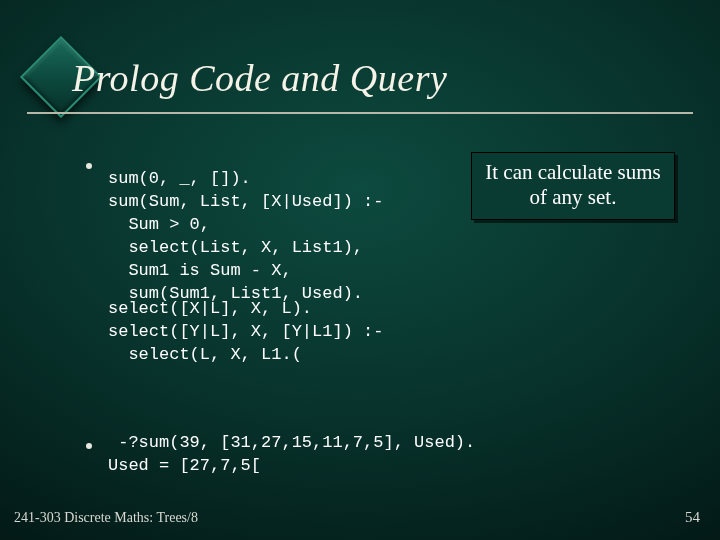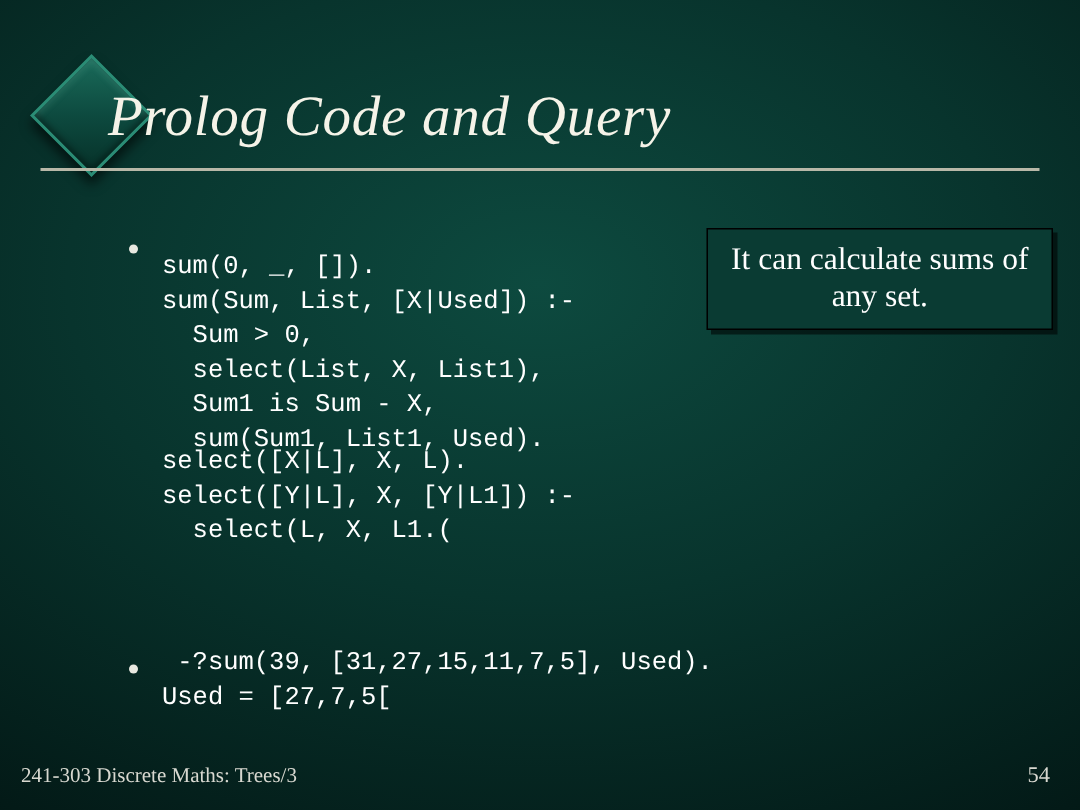--- a/index.html
+++ b/index.html
@@ -56,21 +56,21 @@
     white-space: pre;
     position: absolute;
   }
   .code.block1 { left: 108px; top: 153px; margin-top: 15px; }
   .code.block2 { left: 108px; top: 298px; }
   .code.block3 { left: 108px; top: 432px; }
   .callout {
     position: absolute;
     left: 471px;
     top: 152px;
-    width: 231px;
+    width: 204px;
     padding: 7px 10px 9px 10px;
     background: #0a3b33;
     border: 1px solid #000000;
     box-shadow: 3px 3px 0 rgba(0,0,0,0.55);
     font-family: "Times New Roman", Times, serif;
     font-size: 21px;
     line-height: 1.2;
     color: #ffffff;
     text-align: center;
   }
@@ -111,14 +111,14 @@
 </div>
 
 <div class="code block2">select([X|L], X, L).
 select([Y|L], X, [Y|L1]) :-
   select(L, X, L1.(</div>
 
 <div class="bullet b2"></div>
 <div class="code block3"> -?sum(39, [31,27,15,11,7,5], Used).
 Used = [27,7,5[</div>
 
-<div class="footer-left">241-303 Discrete Maths: Trees/3</div>
+<div class="footer-left">241-303 Discrete Maths: Trees/8</div>
 <div class="footer-right">54</div>
 
 </body></html>

